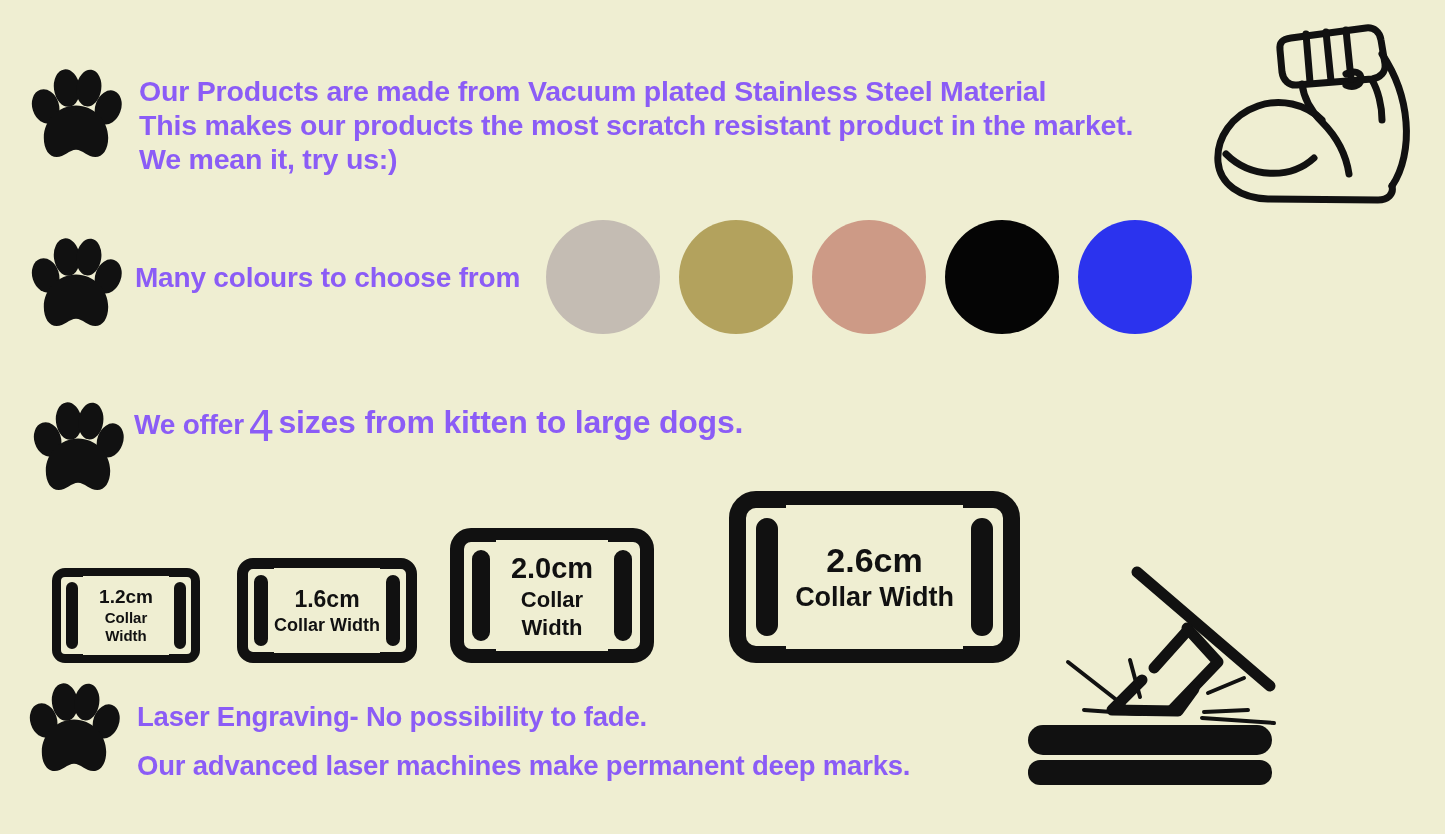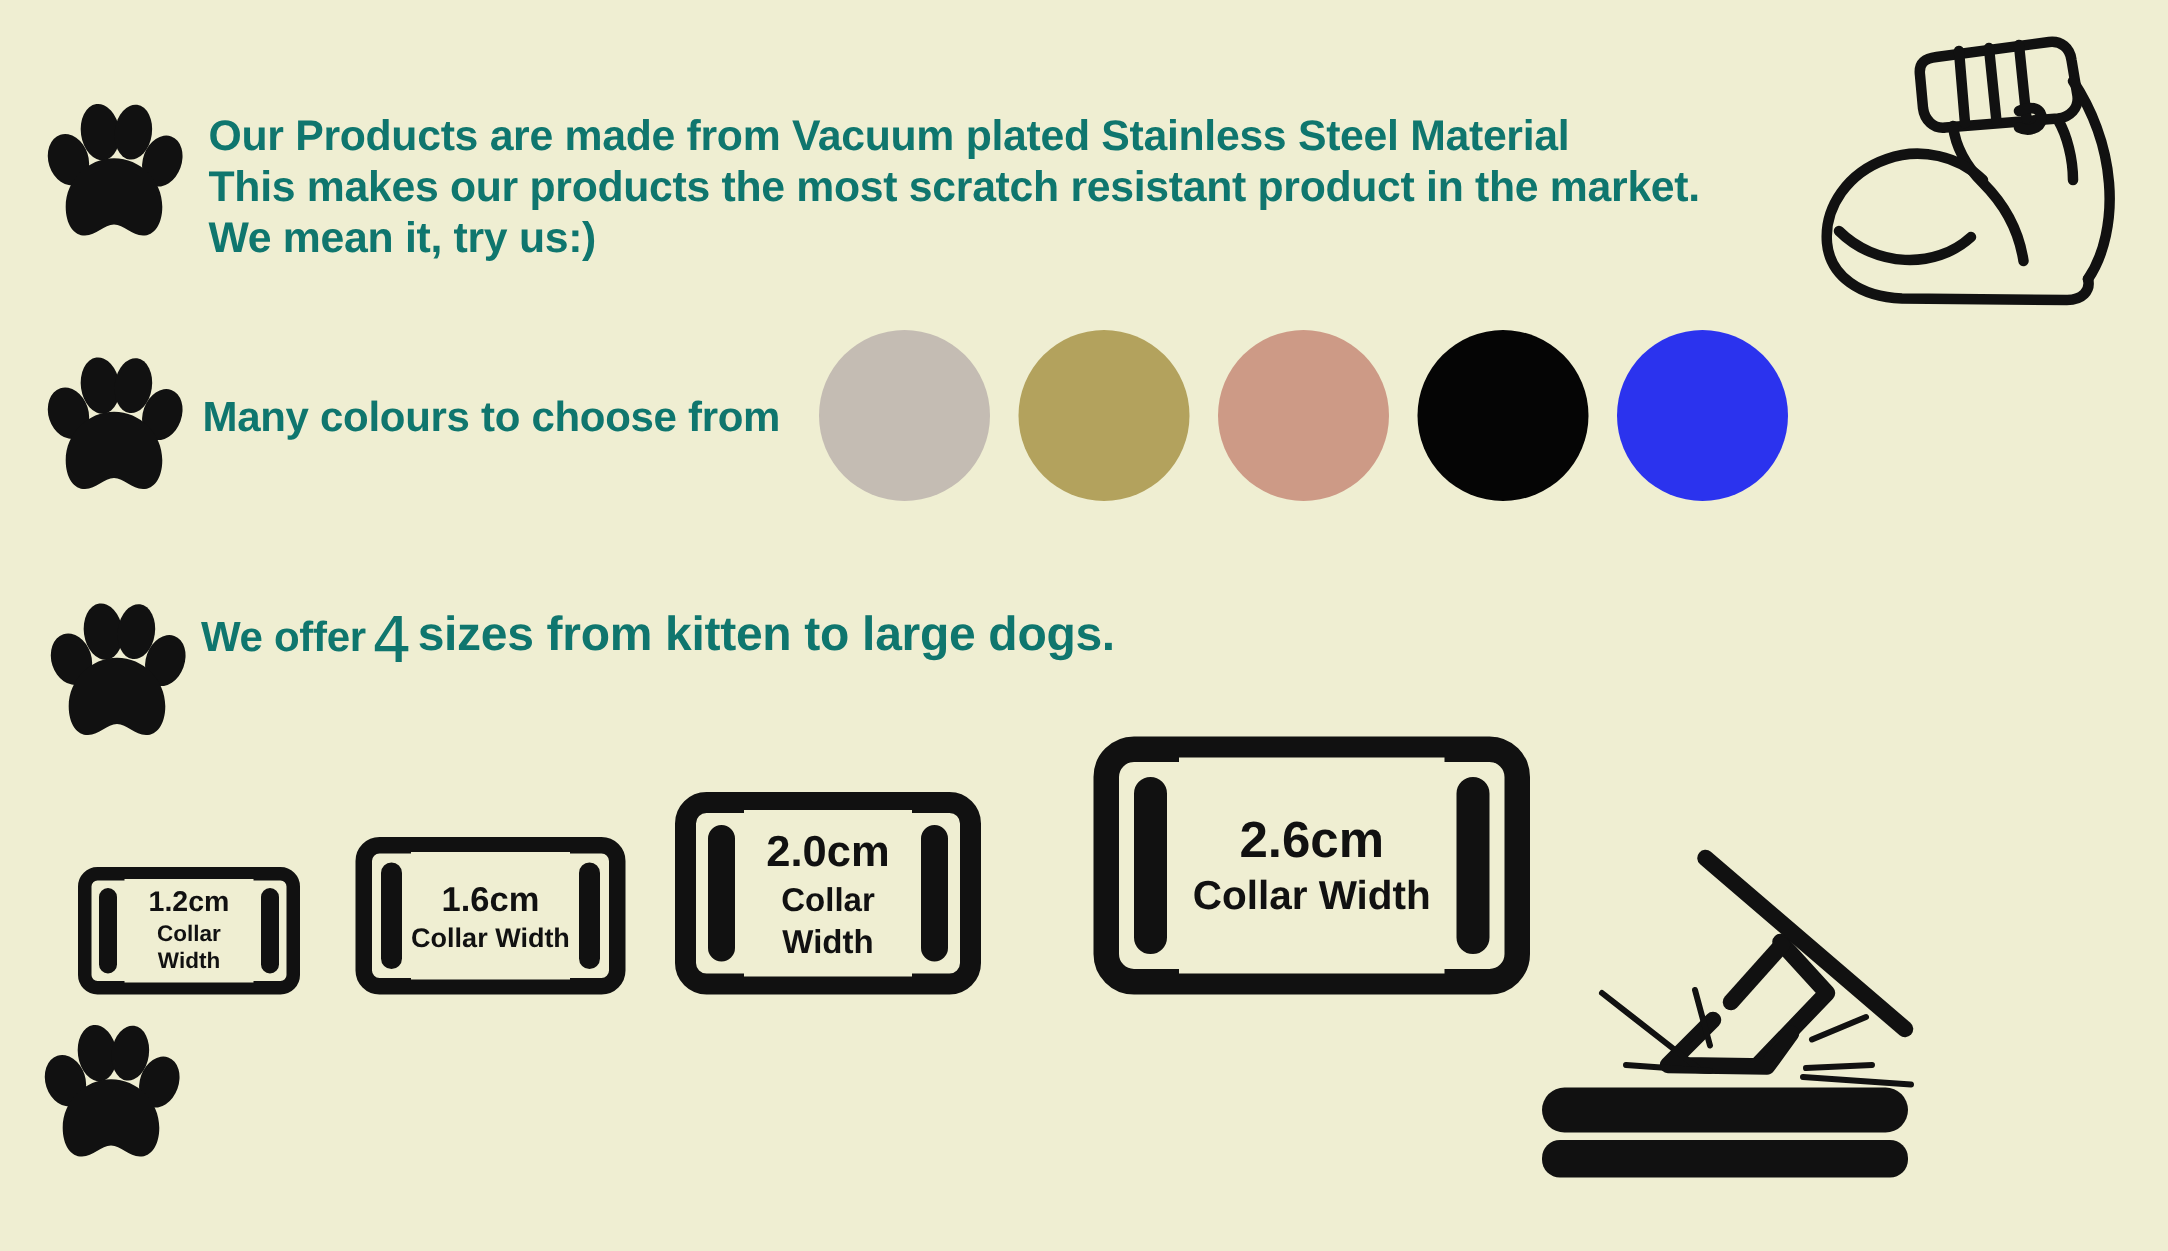--- a/index.html
+++ b/index.html
@@ -23,21 +23,21 @@
   .paw {
     position: absolute;
     width: 92px;
     height: 100px;
   }
   .paw svg { display: block; width: 100%; height: 100%; }
 
   
   .feature-text {
     position: absolute;
-    color: #0f766e;
+    color: #8b5cf6;
     font-weight: bold;
     font-family: "Liberation Sans", sans-serif;
     letter-spacing: -0.2px;
     white-space: nowrap;
   }
 
   
   #row-material-text {
     left: 139px;
     top: 74px;
@@ -231,21 +231,21 @@
   </div>
 
   <div class="feature-text" id="row-sizes-label">
     <span>We offer</span>
     <span class="count">4</span>
     <span class="tail">sizes from kitten to large dogs.</span>
   </div>
 
   <div id="size-row">
 
-    <div class="collar" style="left:0px; width:148px; height:85px;">
+    <div class="collar" style="left:0px; width:148px; height:95px;">
       <div class="collar-frame" style="border-width:9px; border-radius:13px;">
         <div class="collar-bar" style="left:5px;  top:5px; bottom:5px; width:11px; border-width:6px; border-radius:6px;"></div>
         <div class="collar-bar" style="right:5px; top:5px; bottom:5px; width:11px; border-width:6px; border-radius:6px;"></div>
         <div class="collar-inner" style="left:22px; right:22px; top:-1px; bottom:-1px; font-size:0px;">
           <span class="size-value" style="font-size:19px;">1.2cm</span>
           <span class="size-caption" style="font-size:15px;">Collar Width</span>
         </div>
       </div>
     </div>
 
@@ -287,20 +287,24 @@
   <div class="paw" id="paw-laser" style="left:28px; top:676px;">
     <svg viewBox="0 0 100 108" xmlns="http://www.w3.org/2000/svg" aria-hidden="true">
       <ellipse cx="17" cy="48" rx="14.5" ry="19" fill="#111111" transform="rotate(-18 17 48)"></ellipse>
       <ellipse cx="40" cy="28" rx="14" ry="20.5" fill="#111111" transform="rotate(-8 40 28)"></ellipse>
       <ellipse cx="64" cy="28" rx="13.5" ry="20" fill="#111111" transform="rotate(8 64 28)"></ellipse>
       <ellipse cx="85" cy="49" rx="14" ry="19" fill="#111111" transform="rotate(20 85 49)"></ellipse>
       <path d="M50 47 C69 47 85 63 85 82 C85 95 79 103 71 103 C63 103 57 95 50 95 C43 95 37 103 29 103 C21 103 15 95 15 82 C15 63 31 47 50 47 Z" fill="#111111"></path>
     </svg>
   </div>
 
+  <div class="feature-text" id="row-laser-text">
+    <span class="line">Laser Engraving- No possibility to fade.</span>
+    <span class="line">Our advanced laser machines  make permanent deep marks.</span>
+  </div>
 
   <div id="laser-icon">
     <svg viewBox="0 0 290 235" xmlns="http://www.w3.org/2000/svg" aria-hidden="true">
 
       <g fill="none" stroke="#111111" stroke-width="11" stroke-linecap="round" stroke-linejoin="round">
         <path d="M125 10 L258 124"></path>
         <path d="M175 66 L206 100 L160 148"></path>
         <path d="M130 118 L100 148 L166 149 L182 127"></path>
         <path d="M142 106 L176 68"></path>
       </g>

